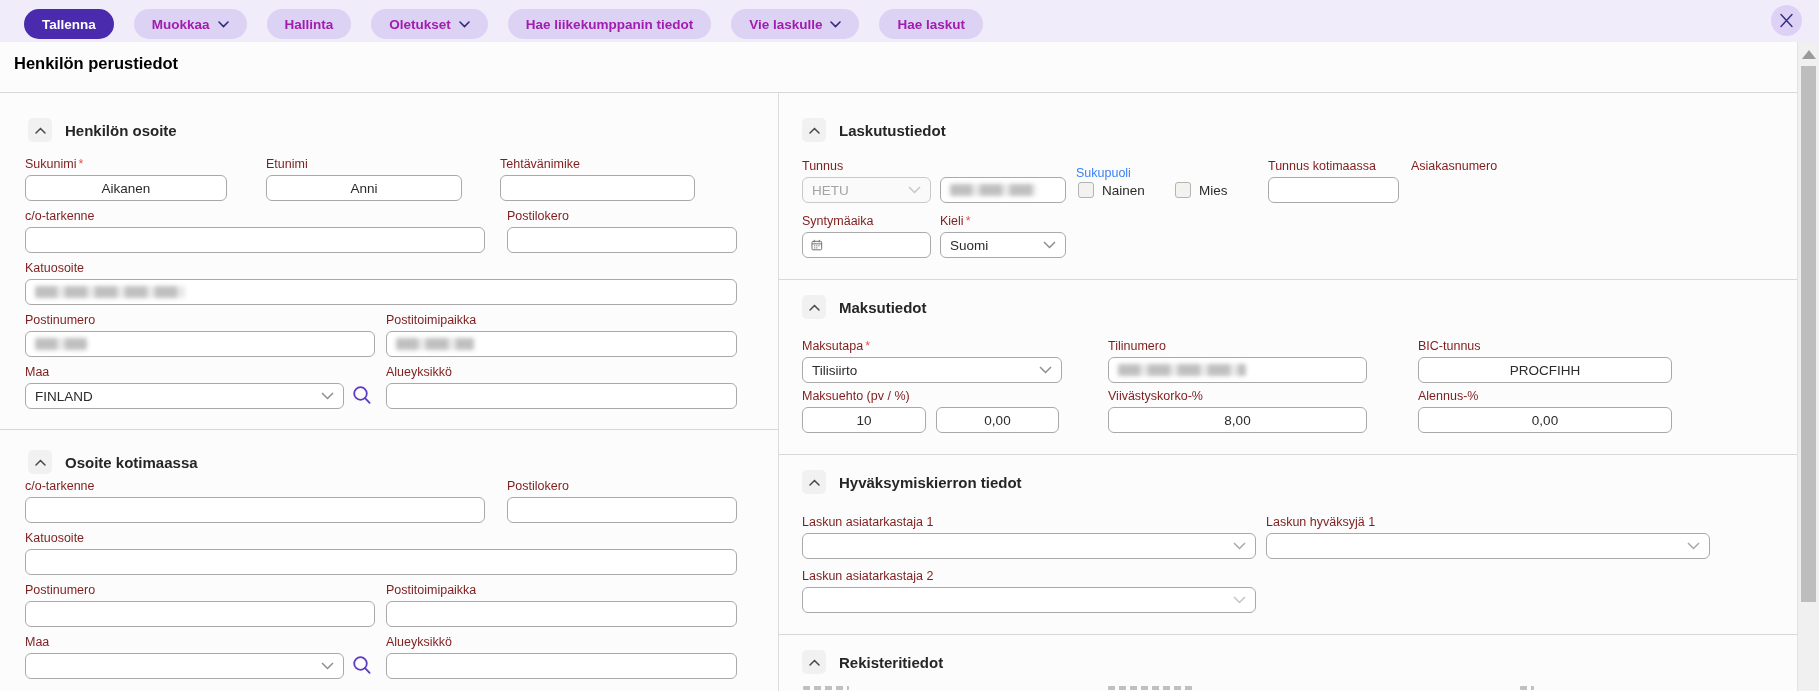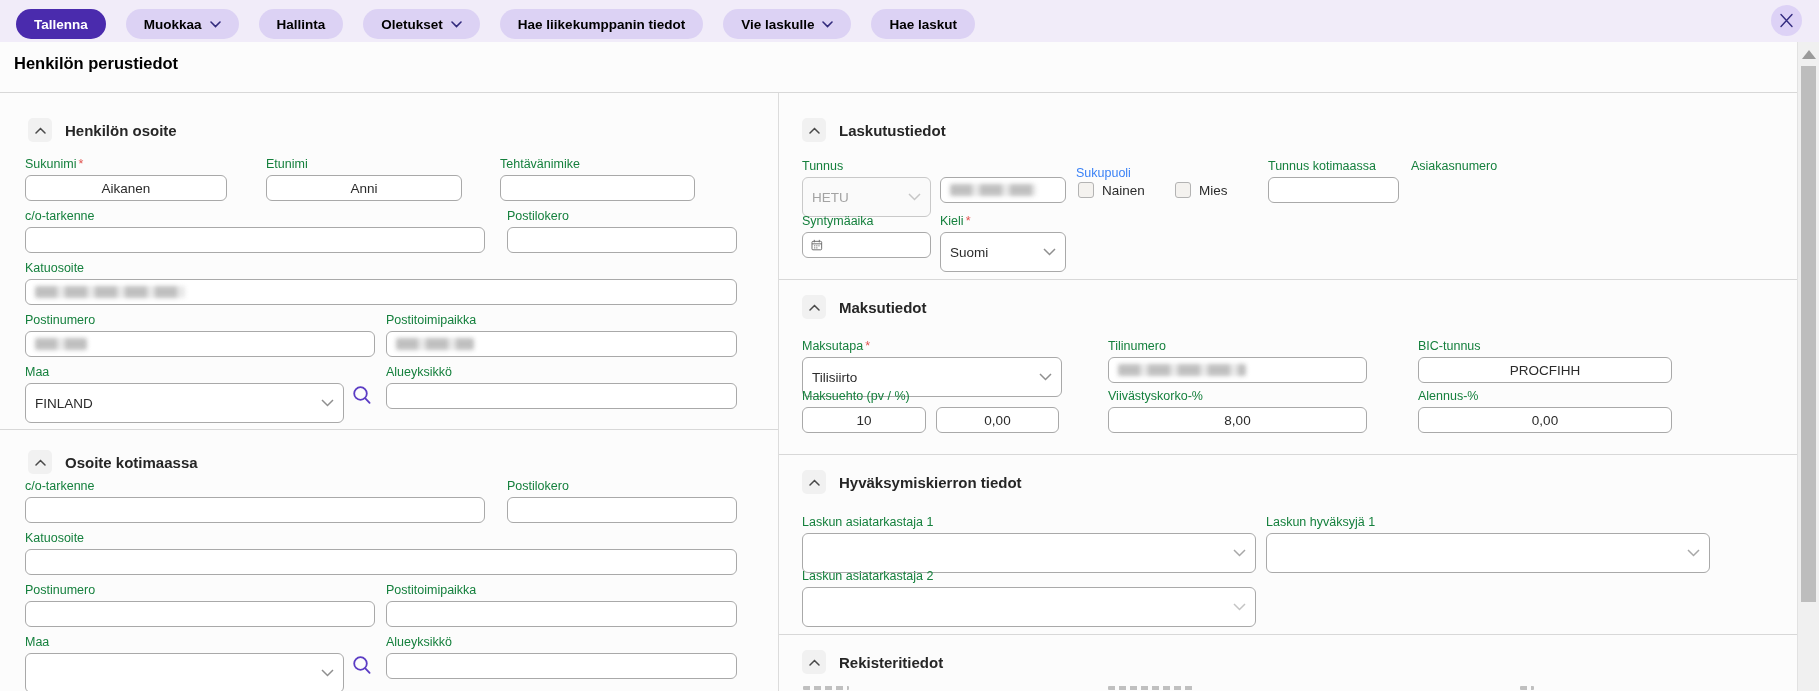--- a/index.html
+++ b/index.html
@@ -2,50 +2,50 @@
 <html><head>
 <meta charset="utf-8">
 <style>
   * { margin:0; padding:0; box-sizing:border-box; }
   html,body { width:1819px; height:691px; overflow:hidden; }
   body { font-family:"Liberation Sans", sans-serif; background:#fbfbfb; position:relative; }
 
   
   .toolbar { position:absolute; left:0; top:0; width:1819px; height:49px;
              background:#f1ecf9; border-bottom:1px solid #e4def2;
-             display:flex; align-items:center; gap:20px; padding-left:16px; }
+             display:flex; align-items:center; gap:20px; padding-left:24px; }
   .tb { display:inline-flex; align-items:center; gap:8px; height:30px; padding:0 18px;
-        border:none; border-radius:15px; background:#dcd2f4; color:#000000;
+        border:none; border-radius:15px; background:#dcd2f4; color:#a21caf;
         font-family:"Liberation Sans",sans-serif; font-size:13.5px; font-weight:700; cursor:pointer; white-space:nowrap; }
   .tb.primary { background:#4a2bad; color:#ffffff; }
   .tb .chev-t { display:block; }
   .closebtn { position:absolute; right:17px; top:5px; width:31px; height:31px; border-radius:50%;
               background:#ddd2f6; border:none; display:flex; align-items:center; justify-content:center; cursor:pointer; }
 
   
   .content { position:absolute; left:0; top:42px; width:1797px; height:649px; background:#fcfcfc; }
   .page-title { position:absolute; left:14px; top:12px; font-size:16.5px; font-weight:700; color:#000000; }
   .hdiv { position:absolute; height:1px; background:#d8d8d8; }
   .vdiv { position:absolute; width:1px; background:#dcdcdc; }
 
   .sec { position:absolute; display:flex; align-items:center; gap:13px; }
   .cbx { width:24px; height:24px; background:#f1f1f1; border-radius:5px;
          display:flex; align-items:center; justify-content:center; cursor:pointer; }
   .st  { font-size:15px; font-weight:700; color:#262626; white-space:nowrap; }
 
   .fld { position:absolute; }
-  .lb  { font-size:12.5px; color:#15803d; margin-bottom:4px; white-space:nowrap; }
+  .lb  { font-size:12.5px; color:#7f1d1d; margin-bottom:4px; white-space:nowrap; }
   .lb-abs { position:absolute; font-size:12.5px; color:#3b82f6; white-space:nowrap; }
   .req::after { content:"*"; color:#e0524e; margin-left:2px; font-size:12.5px; }
 
   .inp { display:flex; align-items:center; width:100%; height:26px; background:#fff;
          border:1px solid #a9a9a9; border-radius:6px; padding:0 9px; font-family:"Liberation Sans",sans-serif;
          font-size:13.5px; color:#2b2b2b; }
   input.inp { outline:none;text-align:center; }
-  .sel { display:flex; align-items:center; justify-content:space-between; width:100%; height:40px;
+  .sel { display:flex; align-items:center; justify-content:space-between; width:100%; height:26px;
          background:#fff; border:1px solid #a9a9a9; border-radius:6px; padding:0 9px; cursor:pointer; }
   .selv { font-size:13.5px; color:#2b2b2b; white-space:nowrap; }
   .sel.disabled { background:#fafafa; border-color:#c9c9c9; cursor:default; }
   .sel.disabled .selv { color:#a3a3a3; }
 
   .inpicon { display:flex; align-items:center; gap:7px; width:100%; height:26px; background:#fff;
              border:1px solid #a9a9a9; border-radius:6px; padding:0 8px; }
   .inpicon input { border:none; outline:none; width:100%; font-size:13.5px; background:transparent; }
 
   .blob { display:inline-block; height:12px; border-radius:2px;

